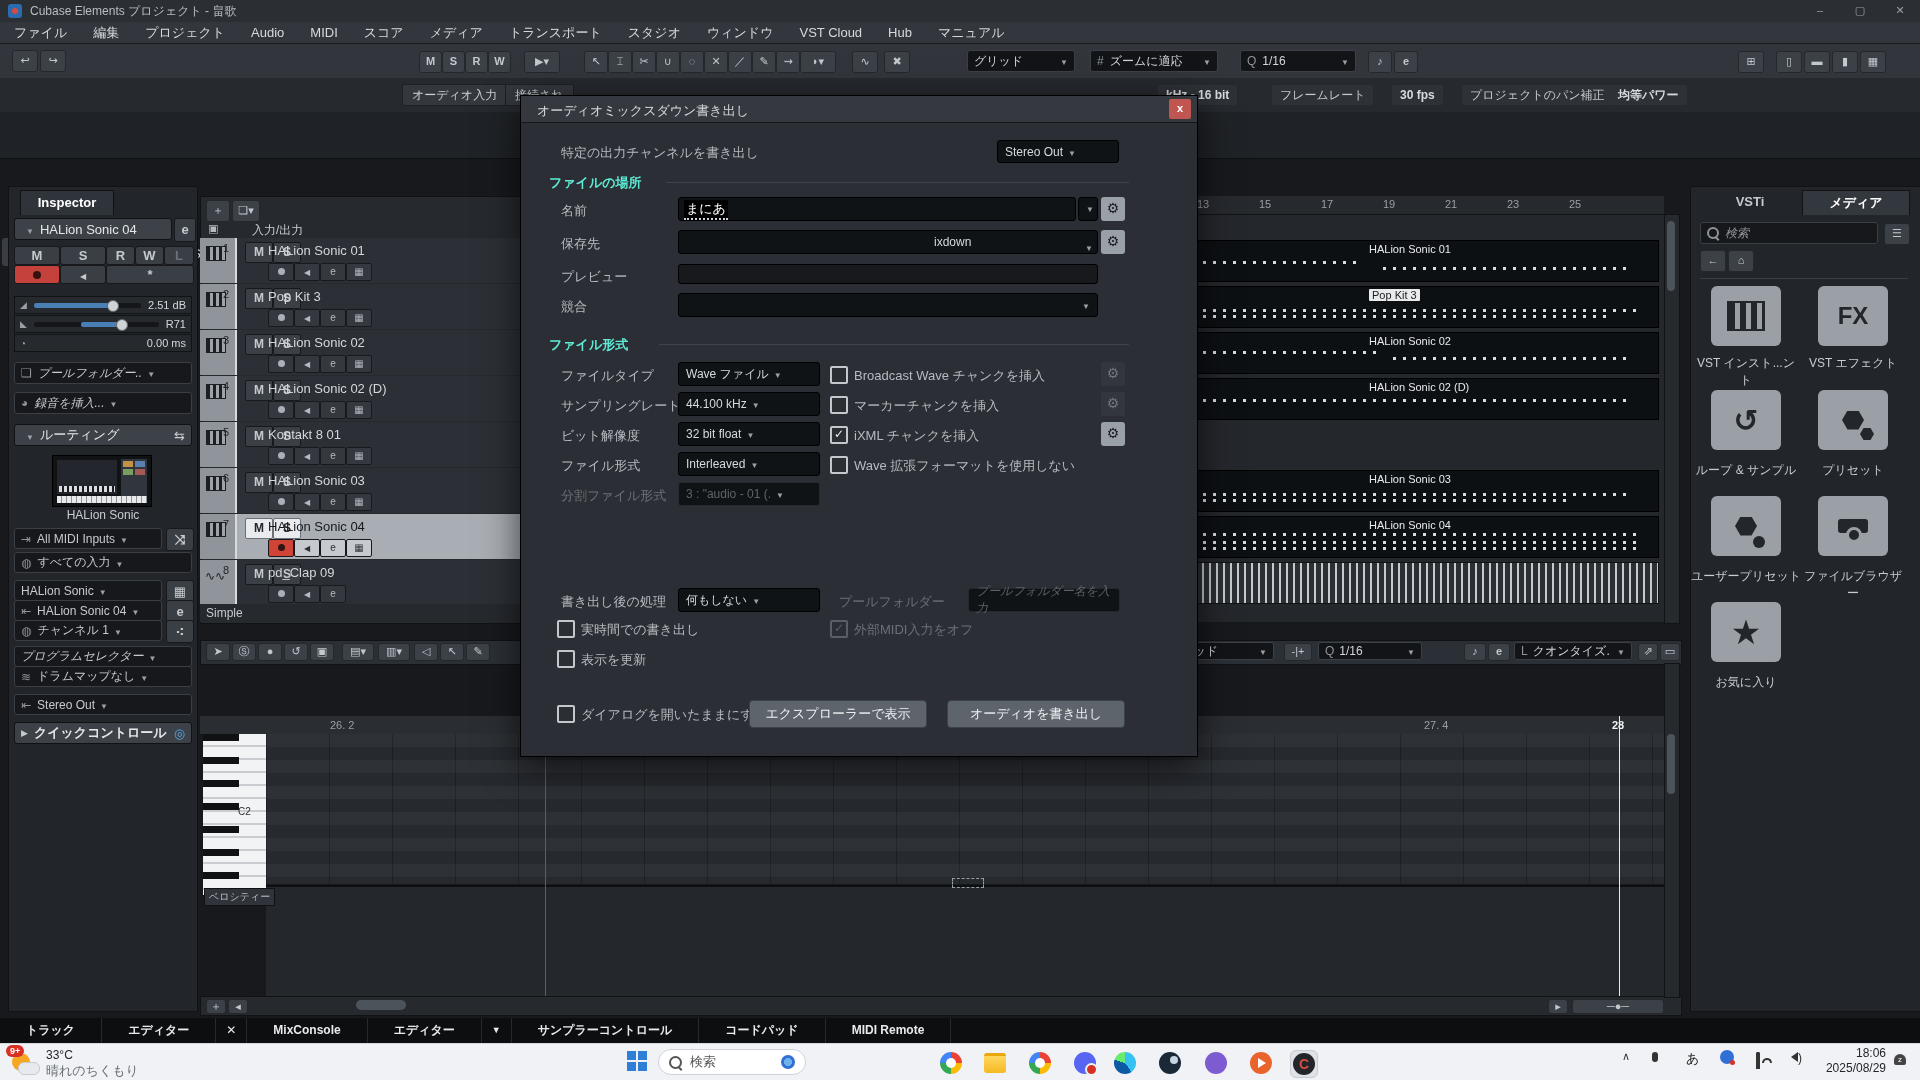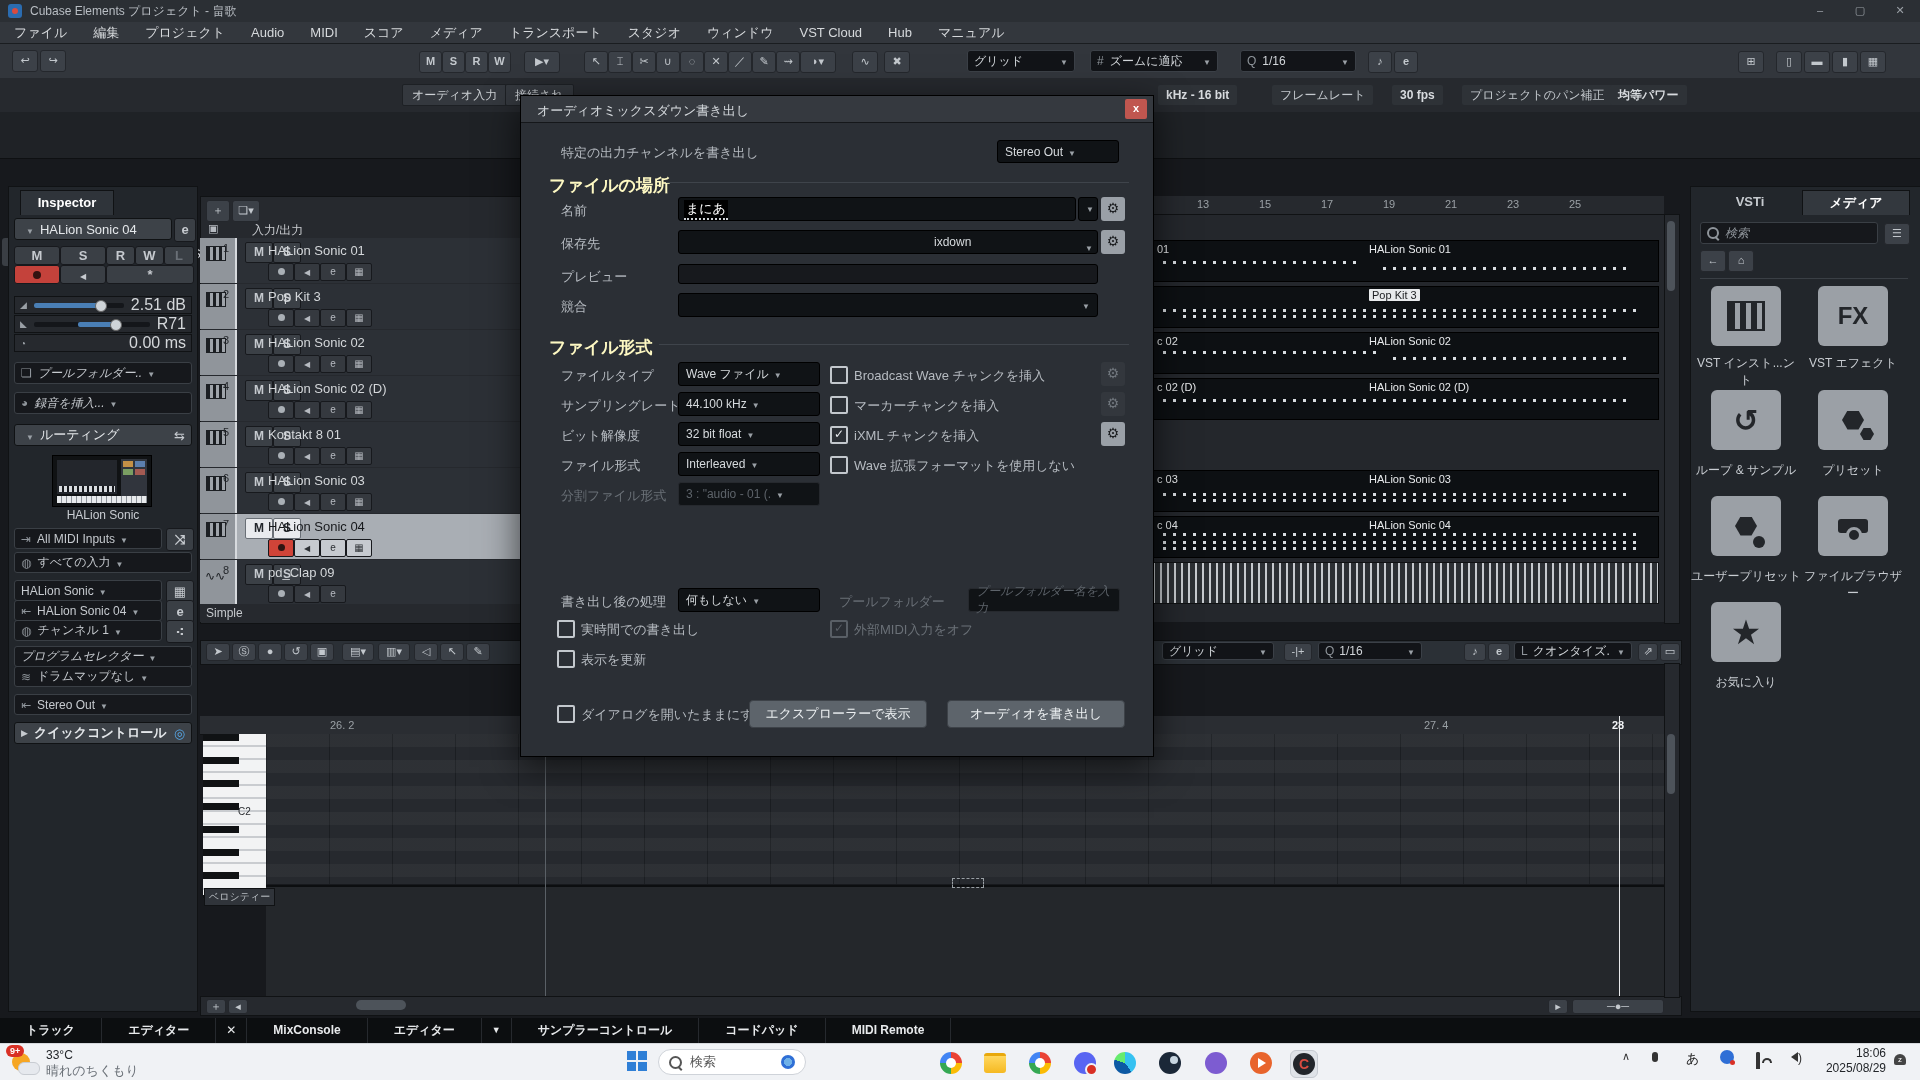--- a/index.html
+++ b/index.html
@@ -35,21 +35,21 @@
   .insp{left:8px;top:186px;width:188px;height:824px;background:#22262b;border:1px solid #101214;}
   .insptab{left:20px;top:190px;width:92px;height:24px;background:#2f343a;border:1px solid #101214;border-bottom:none;
     color:#fff;font-weight:bold;font-size:13px;text-align:center;line-height:24px;}
   .ibox{position:absolute;background:#3d4248;border:1px solid #101214;border-radius:3px;color:#e4e7ea;display:flex;align-items:center;padding:0 6px;box-sizing:border-box;}
   .icombo{position:absolute;background:#16181c;border:1px solid #3a3f45;border-radius:3px;color:#c6cacf;display:flex;align-items:center;padding:0 6px;box-sizing:border-box;font-size:12px;}
   .ibtn{position:absolute;background:#3a3f45;border:1px solid #17191d;border-radius:3px;color:#c6cacf;text-align:center;font-weight:bold;}
   .srow{position:absolute;height:18px;background:#26292e;border:1px solid #101214;display:flex;align-items:center;padding:0 5px;box-sizing:border-box;}
   .strack{position:relative;height:5px;background:#14161a;border-radius:2px;flex:1;margin:0 7px;}
   .sfill{position:absolute;left:0;top:0;height:5px;background:#4a7fb5;border-radius:2px;}
   .sthumb{position:absolute;top:-3px;width:10px;height:10px;border-radius:50%;background:#cfd4d8;border:1px solid #666;}
-  .sval{color:#d4d7da;font-size:16px;margin-left:auto;}
+  .sval{color:#d4d7da;font-size:11px;margin-left:auto;}
   .halimg{left:52px;top:455px;width:98px;height:50px;background:#101214;border:1px solid #000;overflow:hidden;}
   .halimg i{position:absolute;display:block;}
   
   .tlist{left:200px;top:196px;width:330px;height:426px;background:#26292e;border:1px solid #101214;}
   .trow{position:absolute;left:200px;width:330px;height:45px;background:#2c3036;}
   .trow.sel{background:#a9aeb4;}
   .ticon{position:absolute;left:0;top:0;width:37px;height:45px;background:#90959b;border-right:2px solid #d7dade;box-sizing:border-box;}
   .tnum{position:absolute;right:6px;top:4px;color:#24272b;font-size:11px;}
   .kbico{position:absolute;left:6px;top:8px;width:18px;height:13px;background:
     repeating-linear-gradient(90deg,#1c1f23 0 3px,#9fa4aa 3px 6px);border:1px solid #1c1f23;}
@@ -99,28 +99,28 @@
   .searchpill{position:absolute;background:#16181c;border:1px solid #3a3f45;border-radius:3px;display:flex;align-items:center;color:#8f959b;font-style:italic;font-size:12px;padding:0 6px;box-sizing:border-box;}
   .tile{position:absolute;width:70px;height:60px;background:#9ba0a6;border-radius:6px;display:flex;align-items:center;justify-content:center;color:#23262a;}
   .tilelab{position:absolute;width:110px;text-align:center;color:#c9cdd2;font-size:12px;}
   .mag{position:relative;width:8px;height:8px;border:2px solid #8f959b;border-radius:50%;margin-right:6px;}
   .mag::after{content:"";position:absolute;left:7px;top:7px;width:2px;height:5px;background:#8f959b;transform:rotate(-45deg);}
   .kbbig{width:34px;height:26px;background:repeating-linear-gradient(90deg,#23262a 0 6px,#9ba0a6 6px 11px);border:2px solid #23262a;}
   .hex{width:22px;height:19px;background:#23262a;clip-path:polygon(25% 0,75% 0,100% 50%,75% 100%,25% 100%,0 50%);}
   .hexsm{width:14px;height:12px;background:#23262a;clip-path:polygon(25% 0,75% 0,100% 50%,75% 100%,25% 100%,0 50%);position:absolute;right:14px;bottom:10px;}
   
   .dialog{left:520px;top:95px;width:632px;height:660px;background:#2b2f35;border:1px solid #000;
-    box-shadow:0 10px 34px rgba(0,0,0,.65);z-index:50;}
+    box-shadow:0 10px 34px rgba(0,0,0,.65);z-index:50;padding-left:44px;}
   .dtitle{position:absolute;left:0;top:0;width:100%;height:27px;background:#35393f;border-bottom:1px solid #15171a;box-sizing:border-box;}
   .dtitle span{position:absolute;left:16px;top:6px;color:#d5d9dd;font-size:13px;}
   .dclose{position:absolute;right:6px;top:3px;width:22px;height:20px;background:#c0564f;border-radius:2px;color:#fff;
     font-size:11px;font-weight:bold;text-align:center;line-height:19px;}
   .dlabel{position:absolute;color:#b6bbc1;font-size:13px;}
   .dlabel.dim{color:#6a7077;}
-  .dsec{position:absolute;color:#fef9c3;font-size:17px;font-weight:bold;}
+  .dsec{position:absolute;color:#5eead4;font-size:13px;font-weight:bold;}
   .ddiv{position:absolute;height:1px;background:#3f444b;}
   .dcombo{position:absolute;background:#101316;border:1px solid #000;border-radius:3px;color:#d6dadd;
     display:flex;align-items:center;padding:0 7px;font-size:12px;box-sizing:border-box;}
   .dcombo.dim{color:#5d636a;border-color:#26292e;}
   .dfield{position:absolute;background:#101316;border:1px solid #000;border-radius:3px;box-sizing:border-box;}
   .comp{position:absolute;color:#fff;font-size:13px;background:#000;border-bottom:2px dotted #cfd3d7;padding:0 2px;}
   .check{position:absolute;width:14px;height:14px;border:2px solid #c3c8cd;border-radius:2px;color:#e9ecef;
     font-size:12px;line-height:13px;text-align:center;}
   .check.dis{border-color:#595f66;color:#595f66;}
   .check.on::after{content:"✓";}

